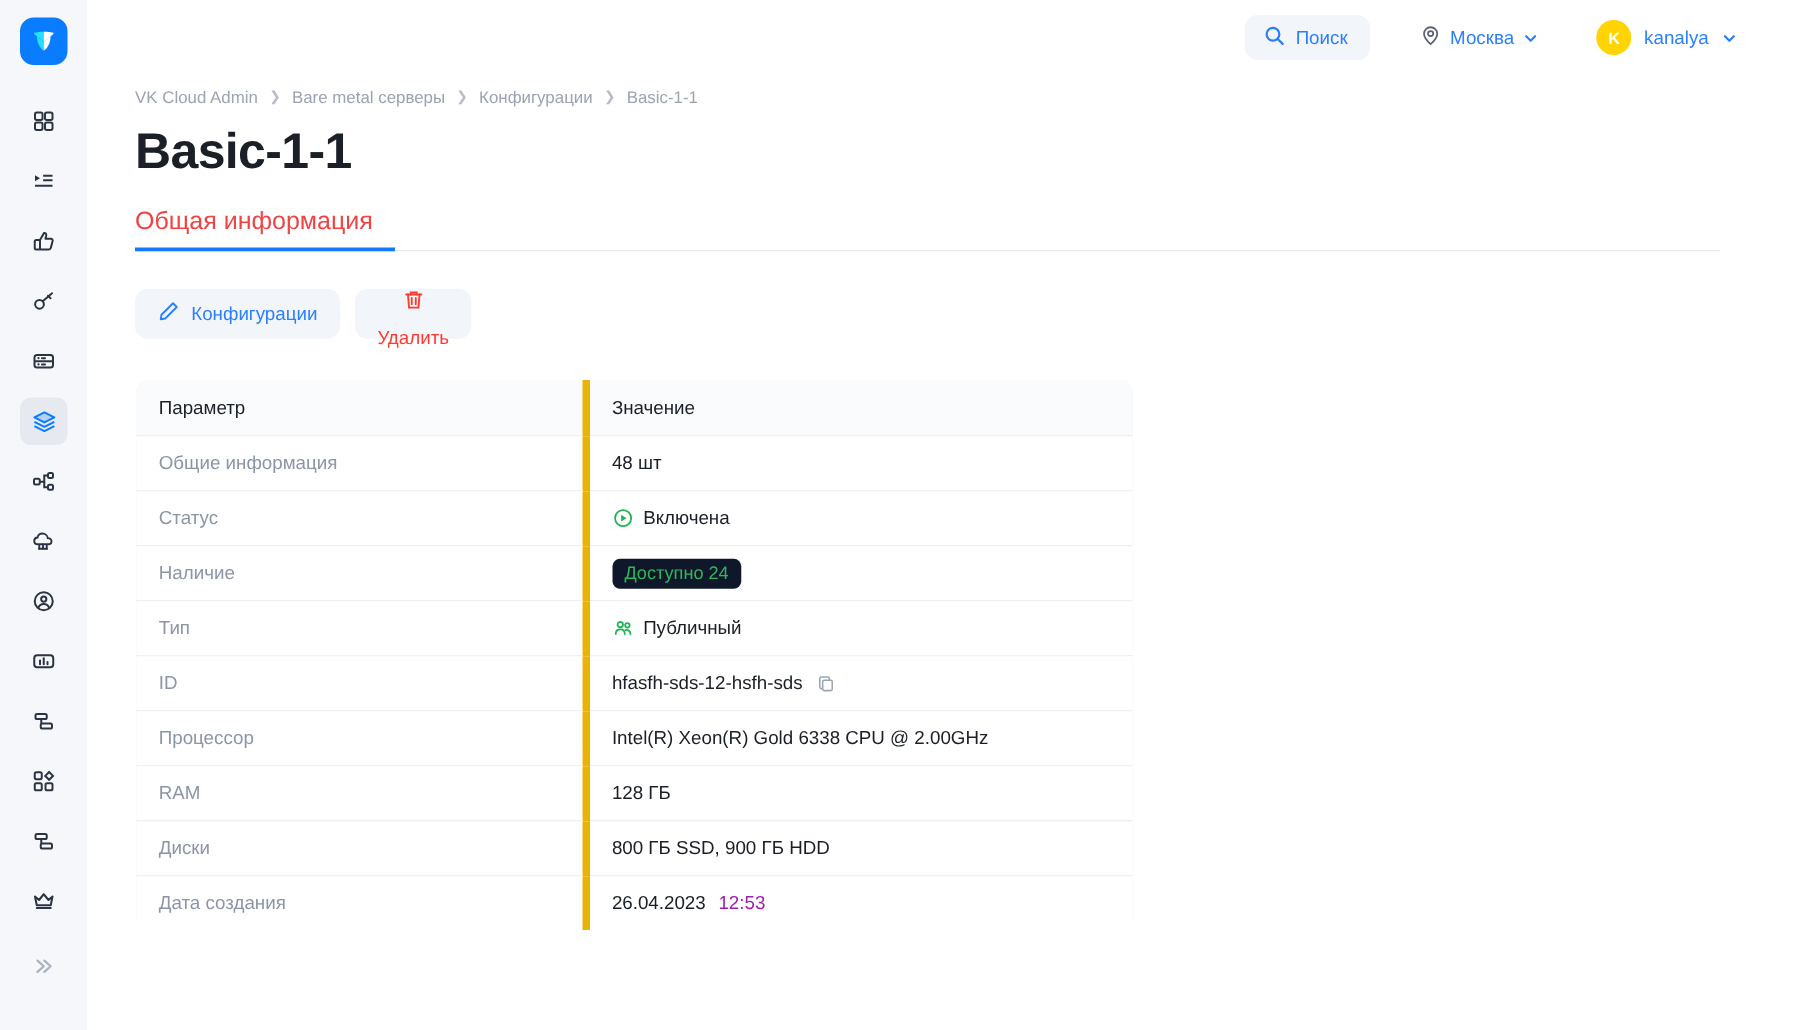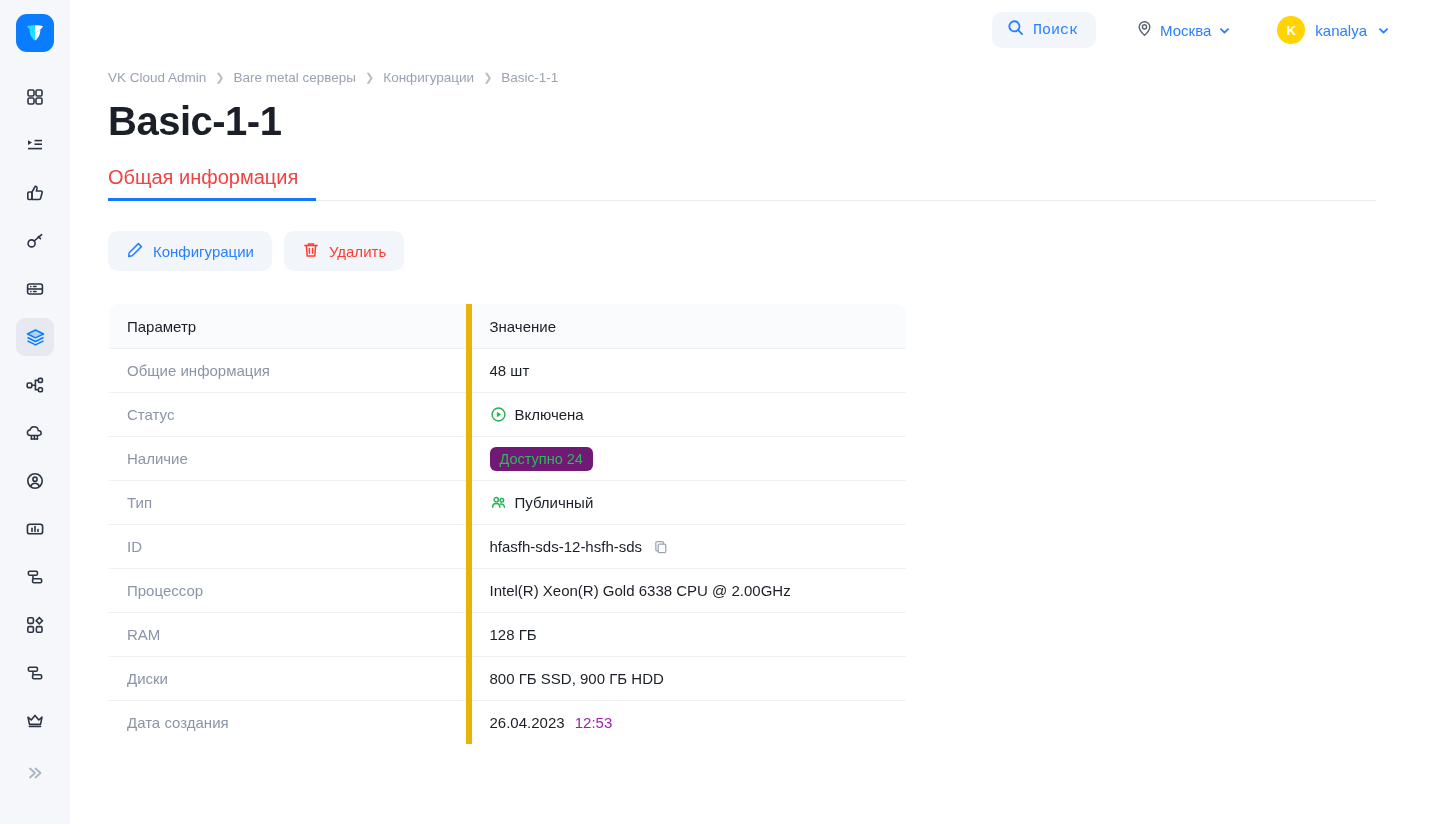--- a/index.html
+++ b/index.html
@@ -43,21 +43,21 @@
   .main { flex: 1 1 auto; height: 824px; position: relative; background: #fff; }
 
   .topbar {
     height: 60px; display: flex; align-items: center; justify-content: flex-end;
     padding-right: 42px; gap: 6px;
   }
   .search-btn {
     display: flex; align-items: center; gap: 9px;
     height: 36px; padding: 0 18px 0 15px;
     background: #f2f5f9; border-radius: 10px;
-    color: #2a7fff; font-size: 15px; cursor: pointer; font-family: Liberation Mono, monospace;
+    color: #2a7fff; font-size: 15px; cursor: pointer;
   }
   .search-btn svg { color: #2a7fff; }
   .region {
     display: flex; align-items: center; gap: 7px;
     height: 36px; padding: 0 12px; margin-left: 22px;
     color: #2a7fff; font-size: 15px; cursor: pointer;
   }
   .region .pin { color: #5a6373; }
   .user {
     display: flex; align-items: center; gap: 10px;
@@ -102,21 +102,21 @@
 
   .actions { display: flex; gap: 12px; margin-top: 30px; }
   .btn {
     display: inline-flex; align-items: center; gap: 9px;
     height: 40px; padding: 0 18px;
     border-radius: 10px; font-size: 15px; cursor: pointer;
     border: none; white-space: nowrap;
   }
   .btn-primary { background: #1479ff; color: #ffffff; }
   .btn-soft { background: #f2f5f9; color: #2a7fff; }
-  .btn-soft.danger { color: #ff3b30; }
+  .btn-soft.danger { color: #ff3b30; flex-direction: column; }
 
   
   .table {
     margin-top: 32px;
     width: 799px;
     border: 1px solid #e9ecf1;
     border-radius: 10px;
     overflow: hidden;
     border-collapse: collapse;
     table-layout: fixed;
@@ -134,21 +134,21 @@
   .table tr:last-child td { border-bottom: none; }
   .table th:first-child, .table td:first-child {
     width: 360px; border-right: 6px solid #eab308;
   }
   .table td.param { color: #8b95a7; }
   .table td.value { color: #1b1f27; }
 
   .cell-inline { display: flex; align-items: center; gap: 8px; }
   .badge {
     display: inline-block;
-    background: #701a75; color: #2eb85c;
+    background: #0f172a; color: #2eb85c;
     border-radius: 6px; padding: 4px 10px;
     font-size: 14.5px;
   }
   .icon-green { color: #1fb352; display: flex; }
   .copy-icon { color: #9aa5b6; cursor: pointer; display: flex; margin-left: 3px; }
   .time-muted { color: #a21caf; margin-left: 6px; }
 </style>
 </head>
 <body>
 

